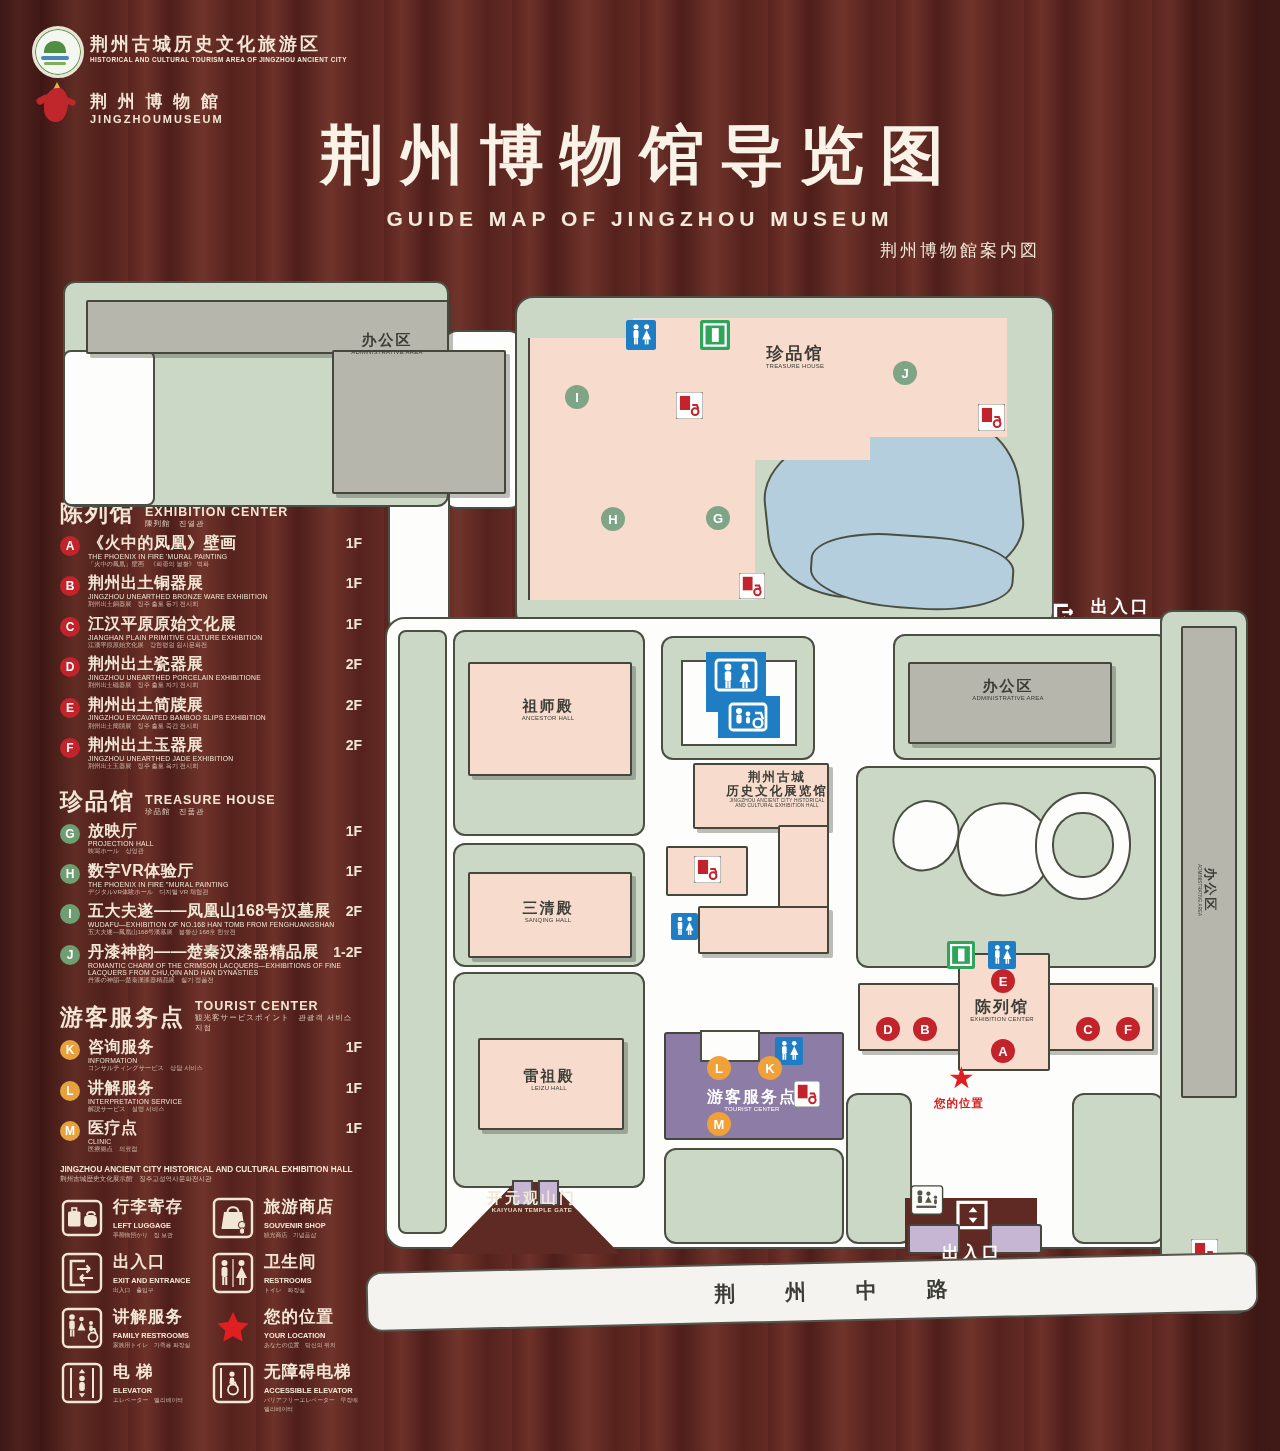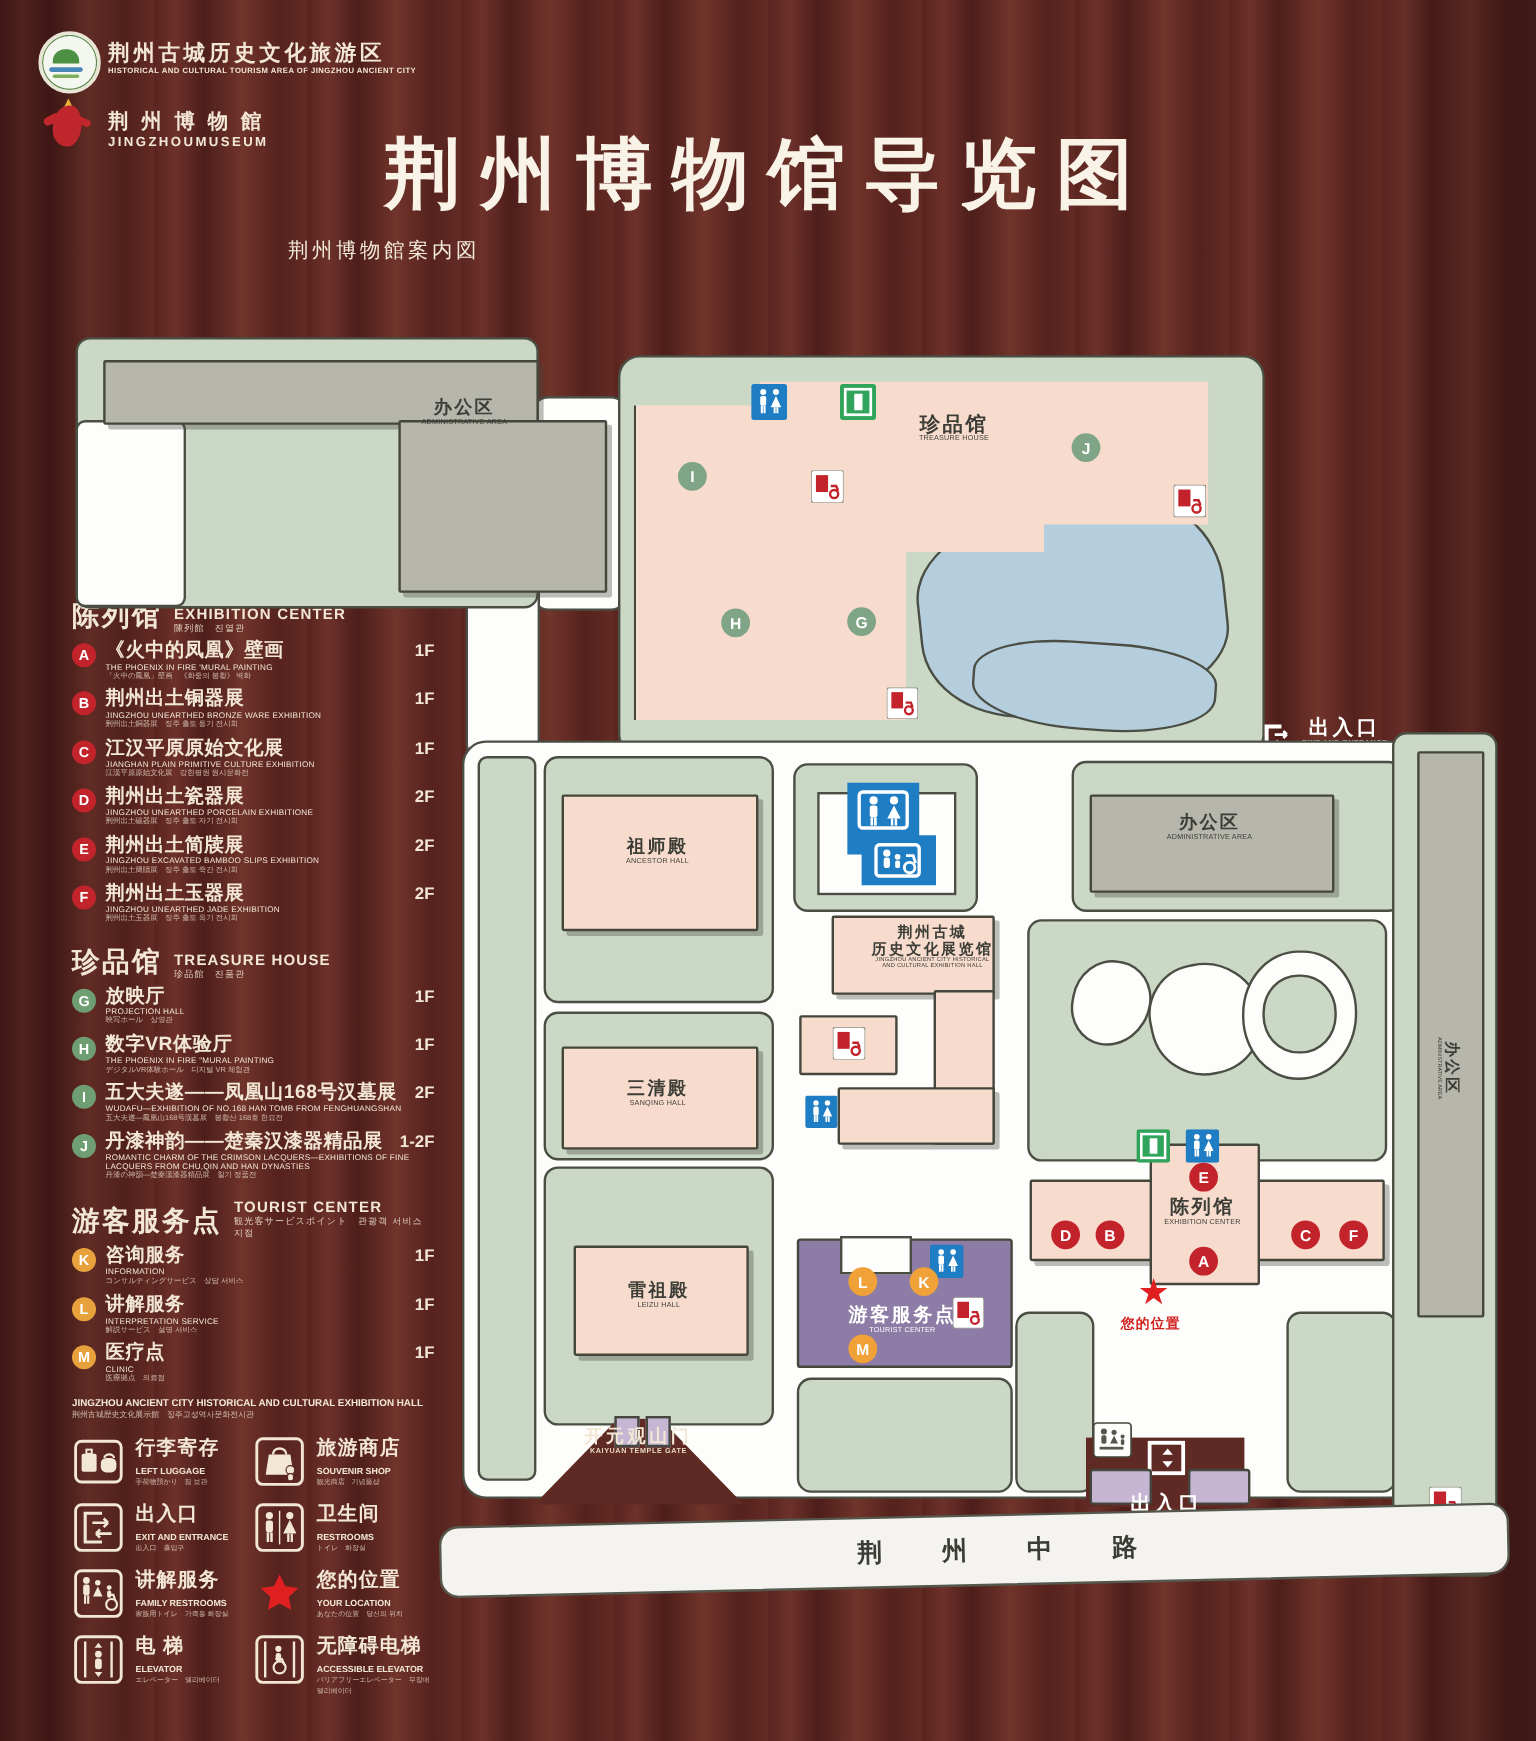--- a/index.html
+++ b/index.html
@@ -20,21 +20,21 @@
   .logo-circle .wave2{position:absolute;left:9px;top:33px;width:22px;height:3px;border-radius:3px;background:#7cae5b}
   .phoenix{width:40px;height:46px;position:relative}
   .phoenix .body{position:absolute;left:8px;top:6px;width:24px;height:34px;background:#c0272d;border-radius:60% 40% 50% 50%/55% 45% 60% 40%}
   .phoenix .crown{position:absolute;left:16px;top:0;width:10px;height:10px;background:#e8b23c;clip-path:polygon(50% 0,100% 100%,0 100%)}
   .phoenix .wing{position:absolute;left:0;top:14px;width:14px;height:7px;background:#c0272d;border-radius:4px;transform:rotate(-28deg)}
   .phoenix .tail{position:absolute;left:25px;top:16px;width:15px;height:6px;background:#c0272d;border-radius:4px;transform:rotate(24deg)}
   .logo-zh{font-size:18px;font-weight:bold;letter-spacing:3px}
   .logo-en{font-size:6.4px;letter-spacing:.4px;font-weight:bold}
   .title-zh{font-size:64px;font-weight:900;letter-spacing:16px;color:#f8f2e7;text-align:center;white-space:nowrap}
   .title-en{font-size:21px;font-weight:bold;letter-spacing:5px;text-align:center;color:#f3ead9}
-  .title-ja{font-size:17px;letter-spacing:3px;text-align:left;color:#f3ead9}
+  .title-ja{font-size:17px;letter-spacing:3px;text-align:right;color:#f3ead9}
   .title-ko{font-size:15px;letter-spacing:2px;text-align:center;color:#f3ead9}
   
   #legend{position:absolute;left:60px;top:498px;width:302px;color:#f2e7d5}
   .sec-head{display:flex;align-items:flex-end;gap:10px;margin-bottom:6px}
   .sec-head .zh{font-size:23px;font-weight:900;letter-spacing:2px;white-space:nowrap}
   .sec-head .rt .en{font-size:12.5px;font-weight:bold;letter-spacing:1px}
   .sec-head .rt .sub{font-size:7.5px;opacity:.85;letter-spacing:1px}
   .lrow{display:flex;align-items:flex-start;gap:8px;margin-bottom:8px}
   .badge{width:20px;height:20px;border-radius:50%;flex:0 0 20px;color:#fff;font-size:12px;font-weight:bold;display:flex;align-items:center;justify-content:center;margin-top:1px}
   .b-red{background:#c3242b}.b-green{background:#6f9e72}.b-orange{background:#e8a23d}
@@ -103,22 +103,23 @@
       <div class="body"></div>
       <div class="wing"></div>
       <div class="tail"></div>
     </div>
 </div>
 <div class="abs cream" style="left:90px;top:90px">
   <div class="logo-zh" style="font-size:17px">荆 州 博 物 館</div>
   <div style="font-size:11px;font-weight:bold;letter-spacing:2px">JINGZHOUMUSEUM</div>
 </div>
 
-<div class="abs" style="left:240px;top:102px;width:800px">
+<div class="abs" style="left:240px;top:112px;width:800px">
   <div class="title-zh">荆州博物馆导览图</div>
+  <div class="title-en" style="margin-top:8px">GUIDE MAP OF JINGZHOU MUSEUM</div>
   <div class="title-ja" style="margin-top:8px">荆州博物館案内図</div>
 </div>
 
 <div id="legend">
     <div class="sec-head">
       <div class="zh">陈列馆</div>
     <div class="rt">
         <div class="en">EXHIBITION CENTER</div>
     <div class="sub">陳列館　진열관</div>
       </div>

